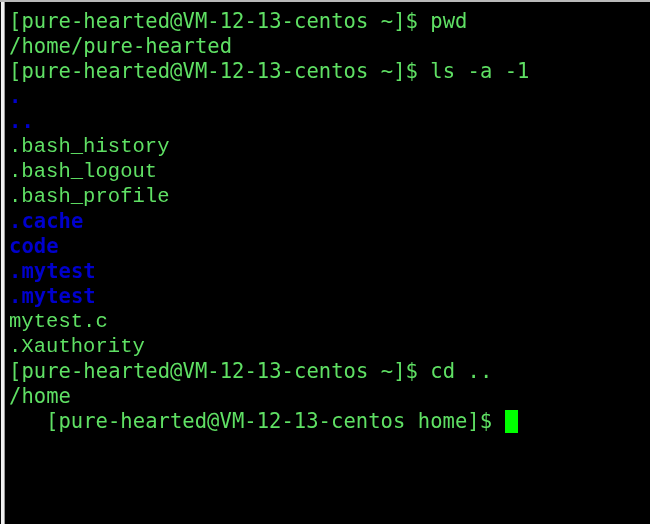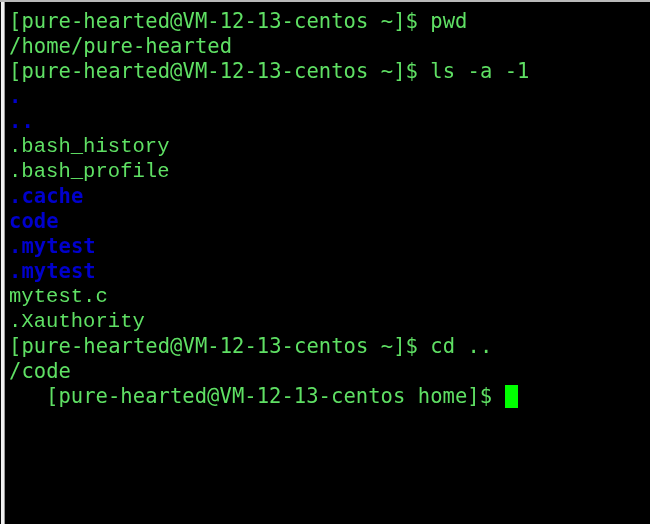--- a/index.html
+++ b/index.html
@@ -96,29 +96,30 @@
 <div id="terminal-window">
 
   <div id="screen">
     <div id="terminal-output">
         <div class="term-line">[pure-hearted@VM-12-13-centos ~]$ pwd</div>
         <div class="term-line">/home/pure-hearted</div>
         <div class="term-line">[pure-hearted@VM-12-13-centos ~]$ ls -a -1</div>
         <div class="term-line dir">.</div>
         <div class="term-line dir">..</div>
         <div class="term-line file">.bash_history</div>
+        <div class="term-line file">.bash_logout</div>
         <div class="term-line file">.bash_profile</div>
         <div class="term-line dir">.cache</div>
         <div class="term-line dir">code</div>
         <div class="term-line dir">.mytest</div>
         <div class="term-line dir">.mytest</div>
         <div class="term-line file">mytest.c</div>
         <div class="term-line file">.Xauthority</div>
         <div class="term-line">[pure-hearted@VM-12-13-centos ~]$ cd ..</div>
-        <div class="term-line">/code</div>
+        <div class="term-line">/home</div>
         <div class="term-line cursor-line"><span>[pure-hearted@VM-12-13-centos home]$ </span><span id="cursor-block"></span></div>
       </div>
   </div>
 
   <div id="window-left-edge">
     <div id="window-left-edge-highlight"></div>
   </div>
   <div id="window-top-edge"></div>
 
 </div>

